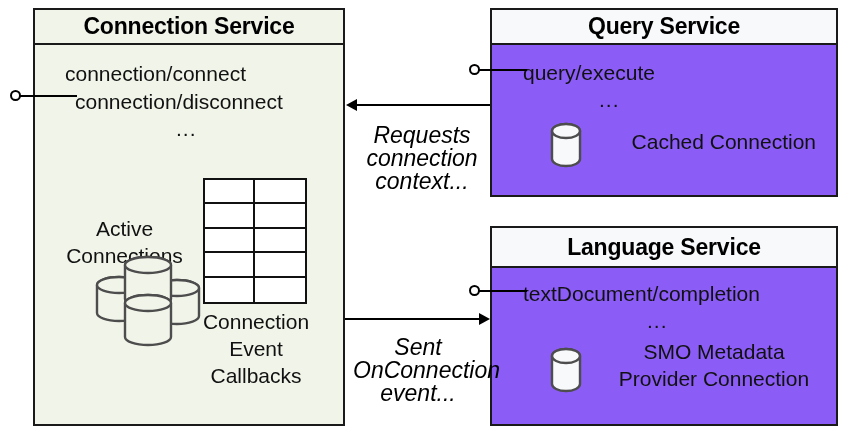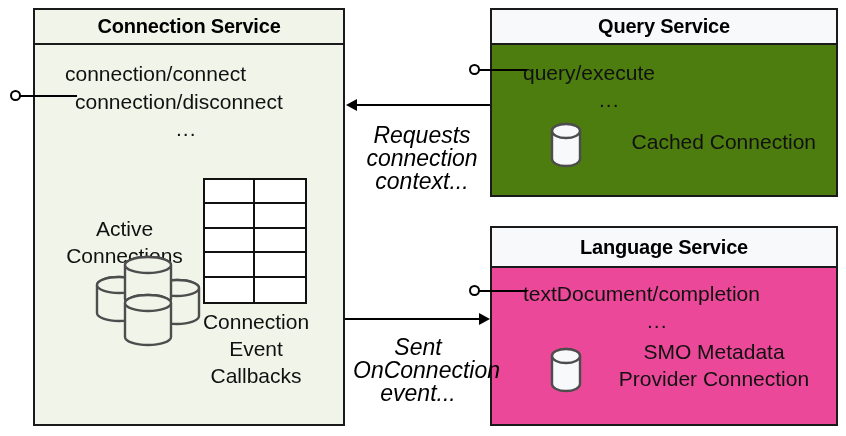--- a/index.html
+++ b/index.html
@@ -22,40 +22,40 @@
     position: absolute;
     box-sizing: border-box;
     border: 2px solid #1a1a1a;
     display: flex;
     flex-direction: column;
   }
   .uml-title {
     box-sizing: border-box;
     border-bottom: 2px solid #1a1a1a;
     font-weight: bold;
-    font-size: 20px;
+    font-size: 23px;
     color: #000000;
     text-align: right;
     display: flex;
     align-items: center;
     justify-content: center;
     letter-spacing: -0.2px;
   }
   .uml-body {
     position: relative;
     flex: 1 1 auto;
   }
   
   #connection-service { left: 33px; top: 8px; width: 312px; height: 418px; background: #f1f4e9; }
   #connection-service > .uml-title { height: 35px; background: #f1f4e9; }
   
-  #query-service { left: 490px; top: 8px; width: 348px; height: 189px; background: #4d7c0f; }
+  #query-service { left: 490px; top: 8px; width: 348px; height: 189px; background: #8b5cf6; }
   #query-service > .uml-title { height: 35px; background: #f8f9fb; }
   
-  #language-service { left: 490px; top: 226px; width: 348px; height: 200px; background: #ec4899; }
+  #language-service { left: 490px; top: 226px; width: 348px; height: 200px; background: #8b5cf6; }
   #language-service > .uml-title { height: 40px; background: #f8f9fb; }
 
   .op-text {
     position: absolute;
     font-size: 21px;
     color: #111111;
     white-space: nowrap;
     line-height: 28px;
   }
   .ellipsis-text {

